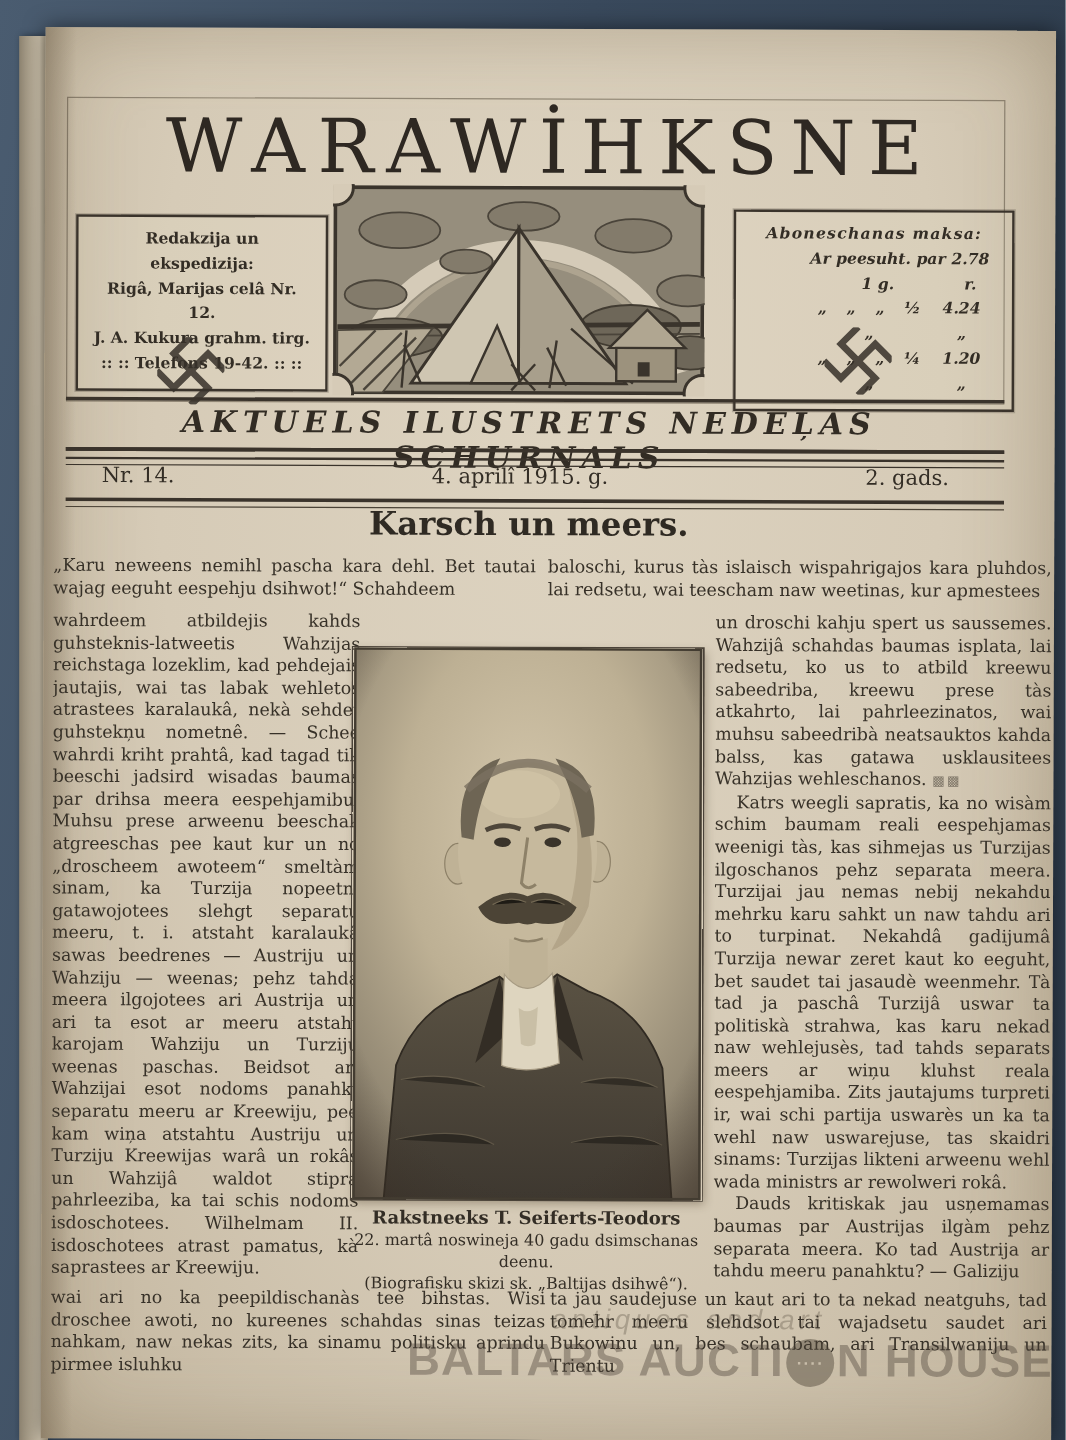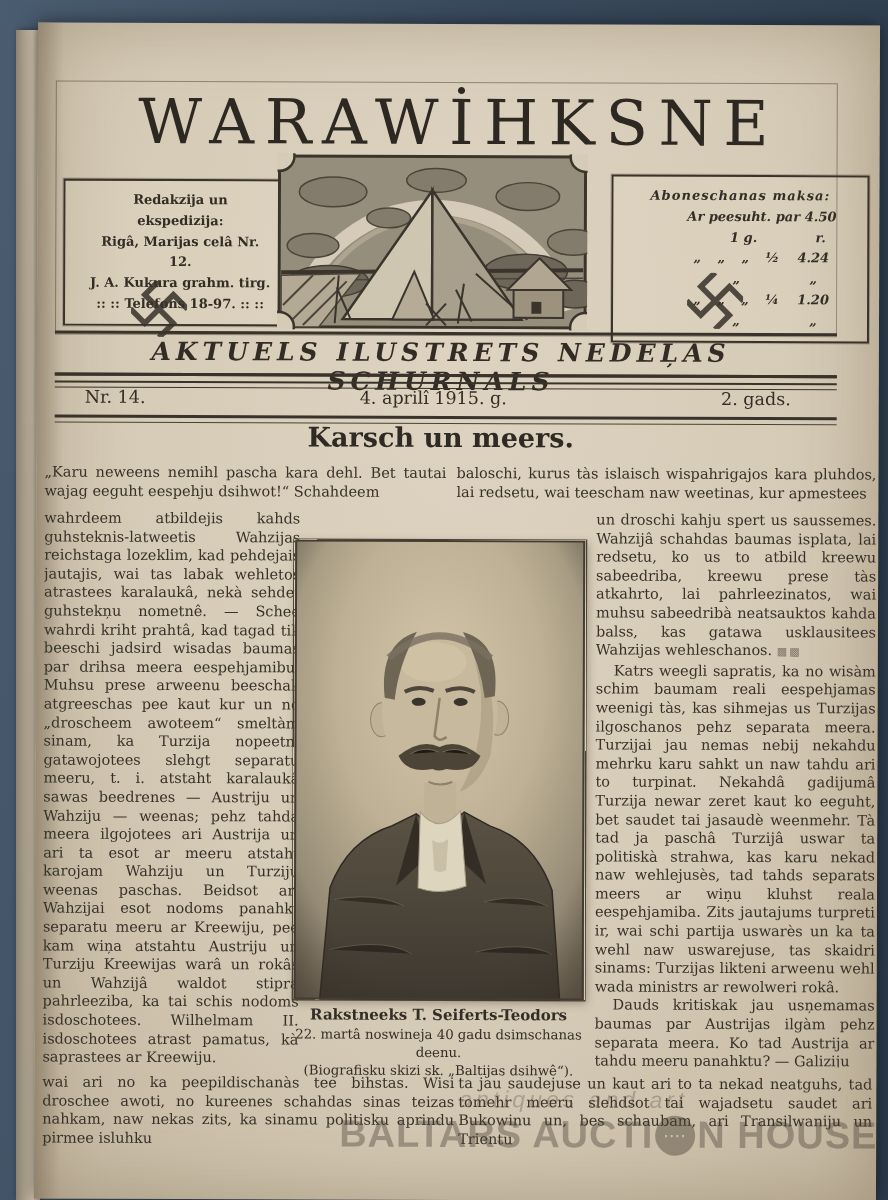--- a/index.html
+++ b/index.html
@@ -24,21 +24,21 @@
   }
   .crease{position:absolute;left:0;top:0;width:26px;height:100%;
     background:linear-gradient(90deg,rgba(90,75,55,.35),rgba(0,0,0,0));}
 
   
   .header-frame{position:absolute;left:18px;top:58px;width:780px;height:252px;
     border:1px solid rgba(74,64,50,.5);}
   .masthead{position:absolute;left:0;top:62px;width:100%;text-align:center;
     font-size:62px;letter-spacing:.17em;color:#2e2822;font-weight:normal;}
   .info-box{position:absolute;border:2px solid #3a332b;box-shadow:0 0 0 1px rgba(58,51,43,.25);
-    padding:9px 24px;text-align:center;color:#332d25;font-weight:bold;background:rgba(255,250,235,.08);}
+    padding:9px 12px;text-align:center;color:#332d25;font-weight:bold;background:rgba(255,250,235,.08);}
   .info-box.left{left:26px;top:156px;width:182px;font-size:13px;line-height:1.6;}
   .info-box.right{left:574px;top:150px;width:206px;font-size:13px;line-height:1.6;font-style:italic;}
   .info-title{letter-spacing:.08em;}
   .price-row{display:flex;justify-content:flex-end;padding:0 4px;margin-left:44px;}
   .price-row.ditto{word-spacing:12px;}
   .illustration{position:absolute;left:240px;top:130px;width:310px;height:176px;}
   .fire-cross{position:absolute;width:56px;height:56px;opacity:.85;}
   .fire-cross.fc-left{left:94px;top:258px;}
   .fire-cross.fc-right{left:650px;top:248px;}
 
@@ -91,21 +91,21 @@
 <div class="paper">
   <div class="crease"></div>
   <div class="header-frame"></div>
 
   <div class="masthead">WARAWİHKSNE</div>
 
   <div class="info-box left">
     <div>Redakzija un ekspedizija:</div>
     <div>Rigâ, Marijas celâ Nr. 12.</div>
     <div>J. A. Kukura grahm. tirg.</div>
-    <div>:: :: Telefons 18-97. :: ::</div>
+    <div>:: :: Telefons 19-42. :: ::</div>
   </div>
 
   <svg class="illustration" viewBox="0 0 312 176" xmlns="http://www.w3.org/2000/svg">
     <rect x="2" y="2" width="308" height="172" fill="#968e7d" stroke="#3a342c" stroke-width="3"></rect>
     <path d="M20,160 A142 142 0 0 1 294,156" fill="none" stroke="#d8cfbc" stroke-width="15" opacity=".95"></path>
     <path d="M34,160 A128 128 0 0 1 281,157" fill="none" stroke="#b4aa95" stroke-width="5" opacity=".8"></path>
     <g fill="#837b6b" stroke="#4a443a" stroke-width="1.5">
       <ellipse cx="56" cy="38" rx="34" ry="15"></ellipse>
       <ellipse cx="160" cy="26" rx="30" ry="12"></ellipse>
       <ellipse cx="252" cy="42" rx="32" ry="14"></ellipse>
@@ -146,21 +146,21 @@
         <circle cx="310" cy="2" r="15"></circle>
       <circle cx="2" cy="174" r="15"></circle>
         <circle cx="310" cy="174" r="15"></circle>
     </g>
   </svg>
 
   <div class="info-box right">
     <div class="info-title">Aboneschanas maksa:</div>
     <div class="price-row">
       <span>Ar peesuht. par 1 g.</span>
-      <span>4.50 r.</span>
+      <span>2.78 r.</span>
     </div>
     <div class="price-row ditto">
       <span>„ „ „ ½ „</span>
       <span>4.24 „</span>
     </div>
     <div class="price-row ditto">
       <span>„ „ „ ¼ „</span>
       <span>1.20 „</span>
     </div>
   </div>

